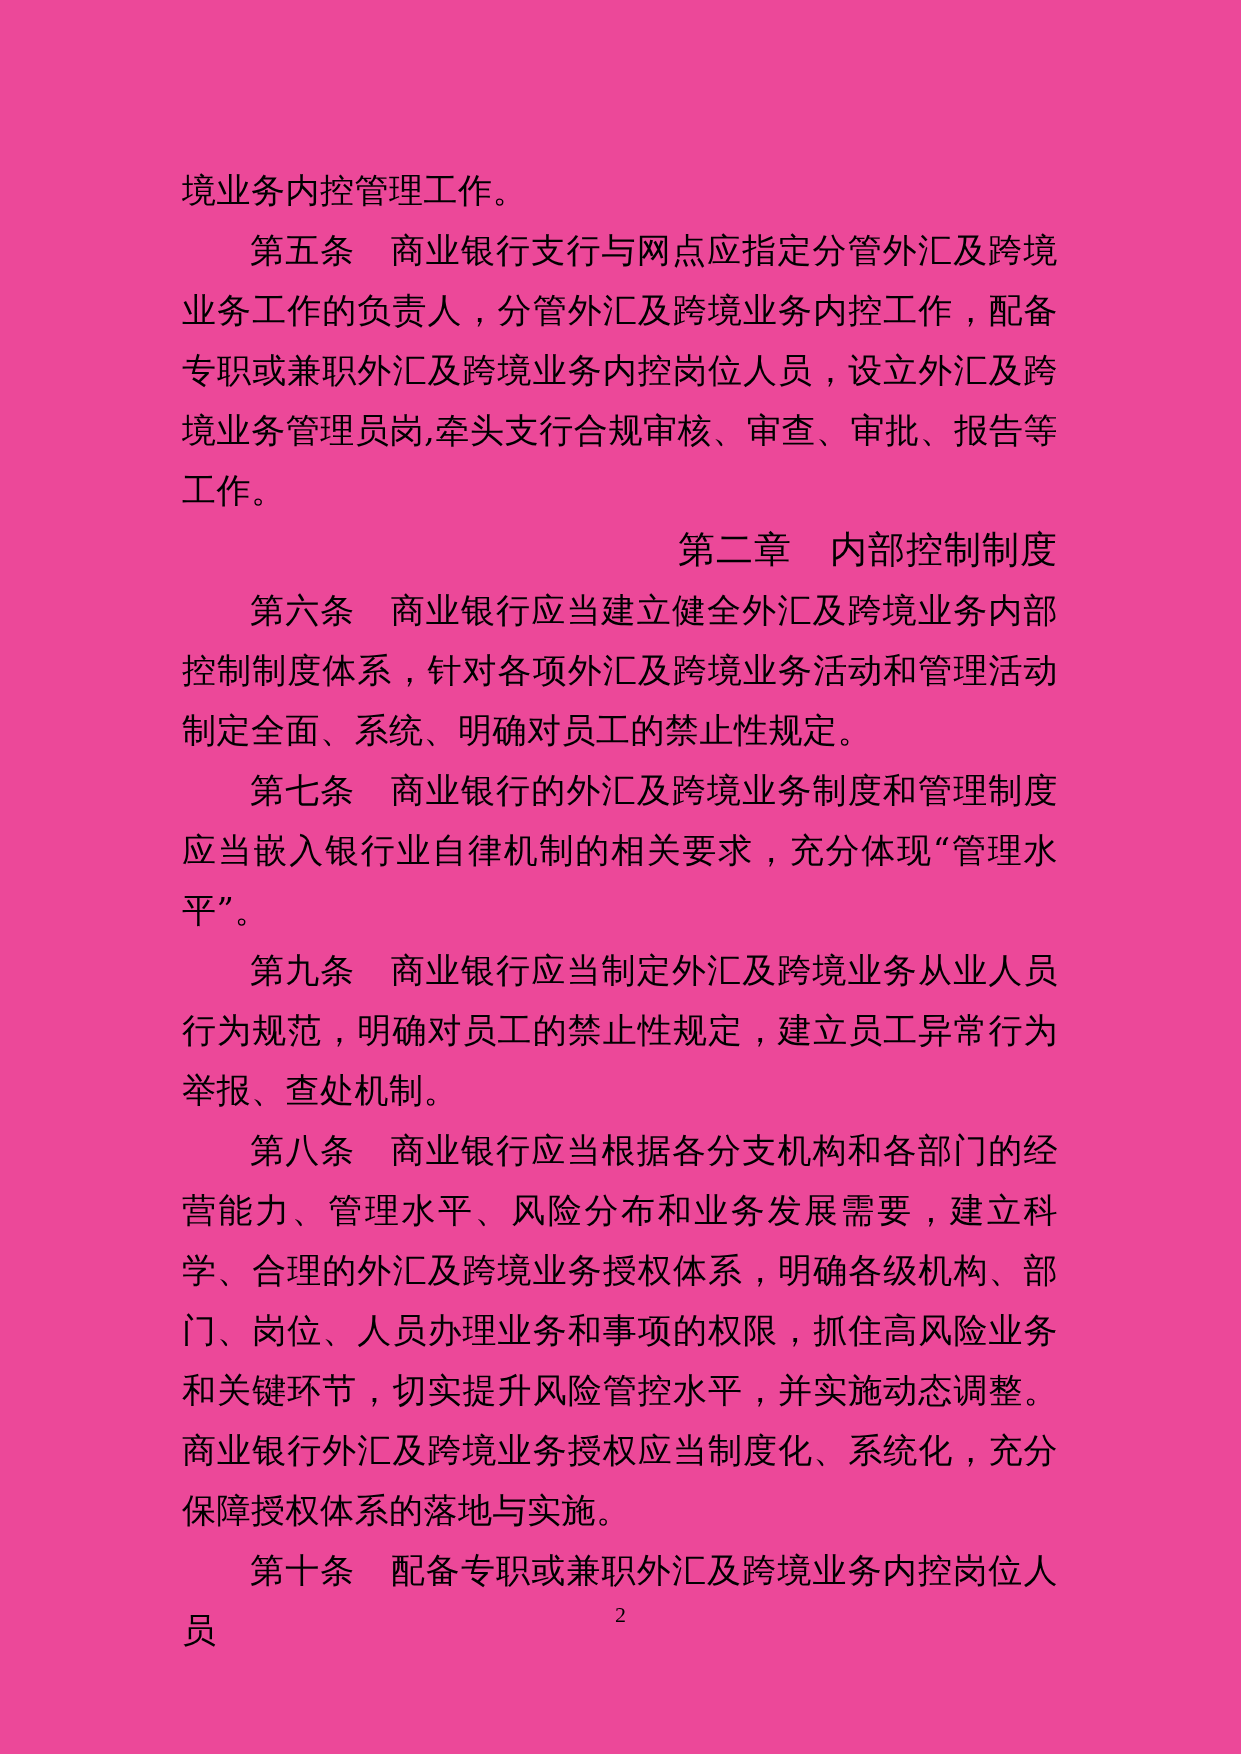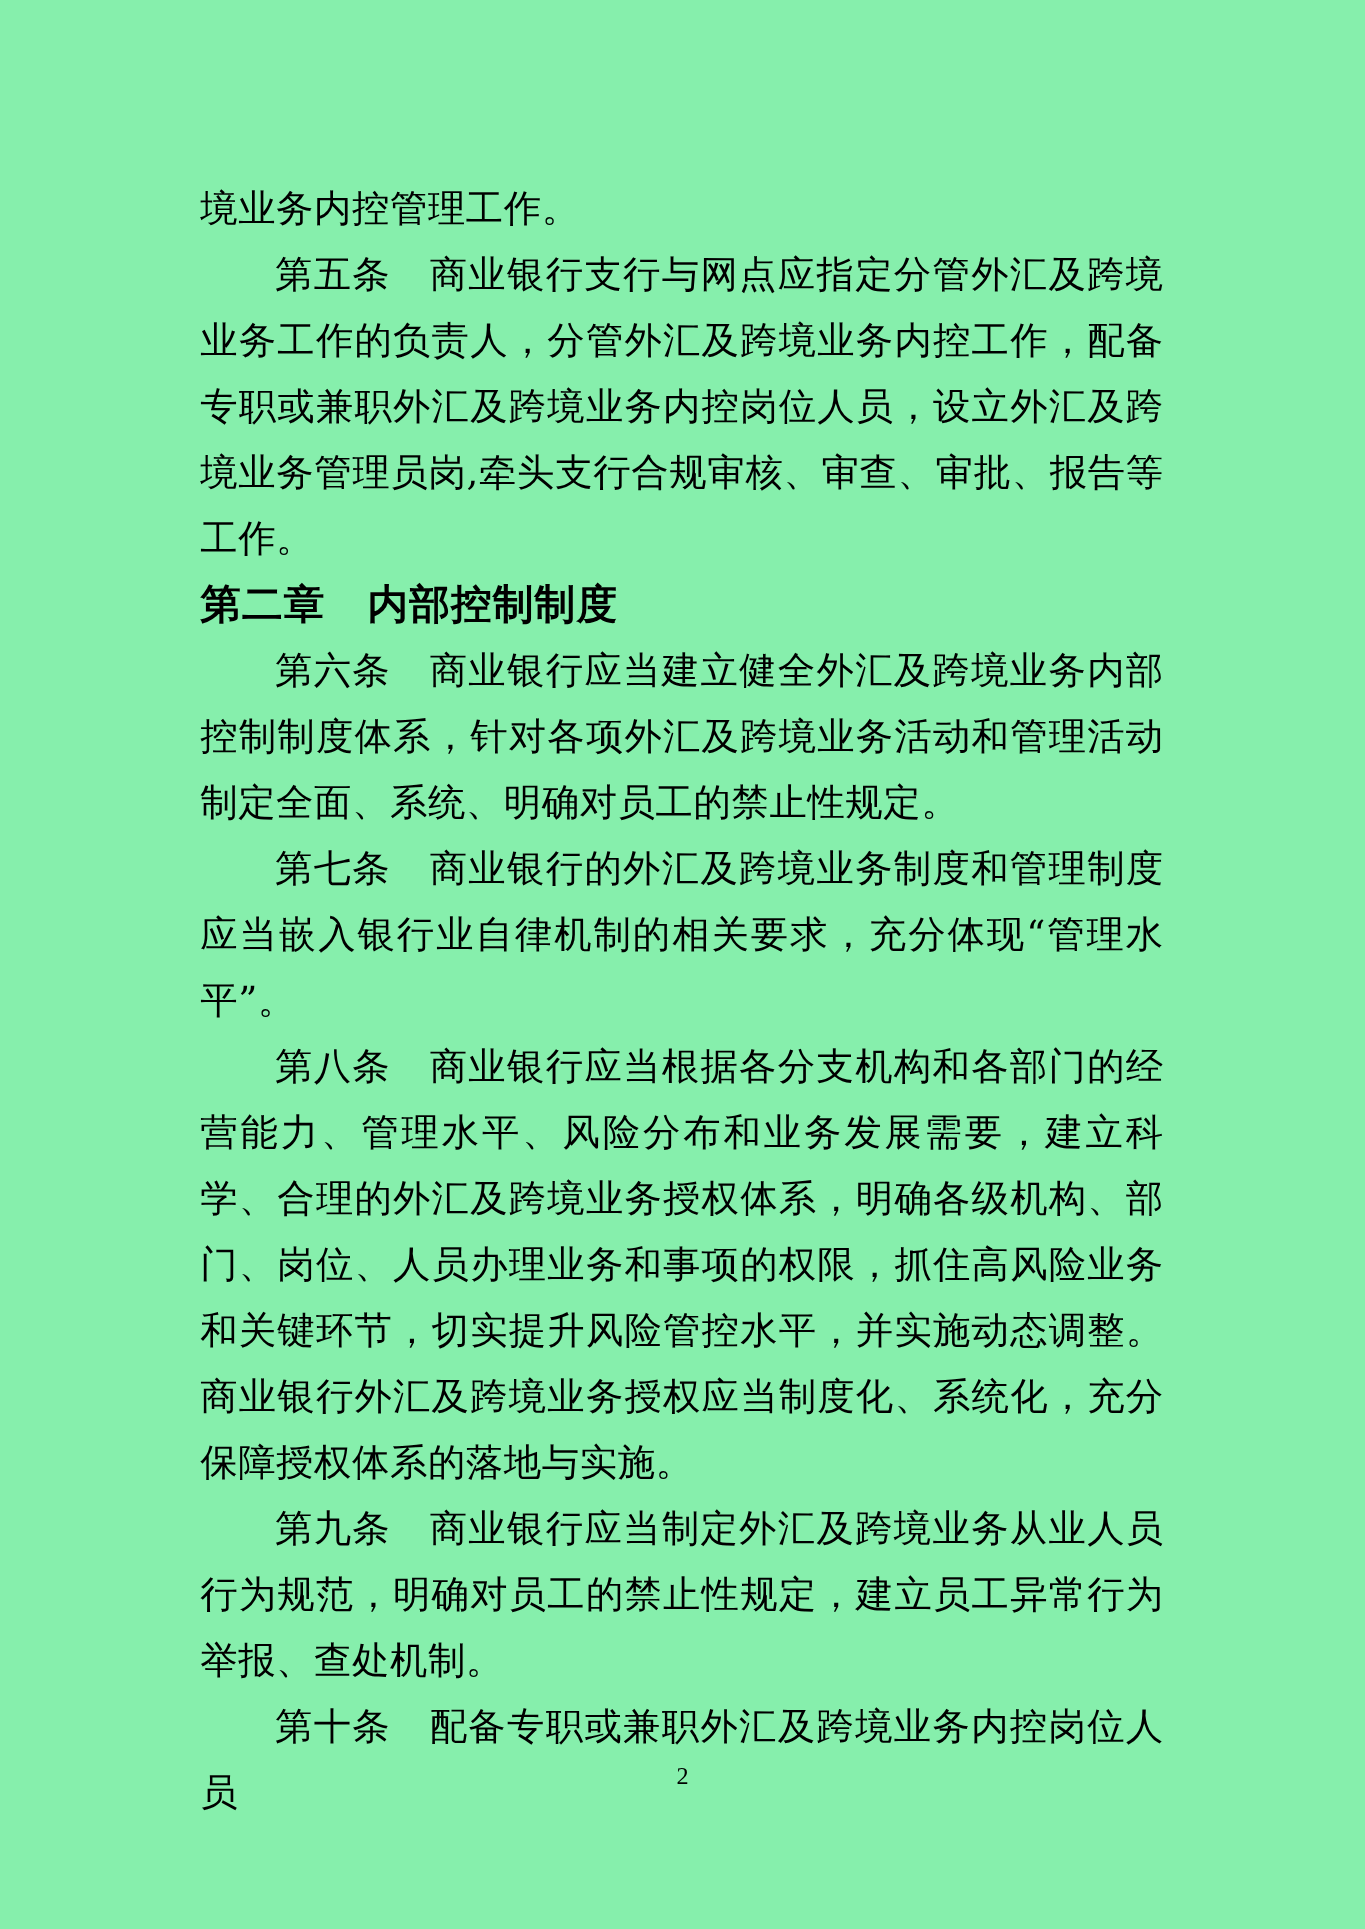--- a/index.html
+++ b/index.html
@@ -8,21 +8,21 @@
     height: 1754px;
     background: #ffffff;
     position: relative;
     color: #000000;
     font-family: "DejaVu Serif", "Liberation Serif", serif;
     overflow: hidden;
   }
   .page {
     position: absolute;
     inset: 0;
-    background: #86efac;
+    background: #ec4899;
   }
   .doc-body {
     position: absolute;
     left: 182px;
     top: 160px;
     width: 876px;
   }
   .par {
     margin: 0;
     font-size: 34px;
@@ -31,22 +31,22 @@
     text-justify: inter-ideograph;
     line-break: strict;
     word-break: normal;
     letter-spacing: 0.5px;
   }
   .par.ind { text-indent: 2em; }
   .chapter {
     margin: 0;
     font-size: 37px;
     line-height: 60px;
-    font-weight: 700;
-    text-align: left;
+    font-weight: 400;
+    text-align: right;
     font-family: "Liberation Sans", "DejaVu Sans", sans-serif;
     letter-spacing: 1px;
   }
   .pagenum {
     position: absolute;
     top: 1600px;
     left: 0;
     width: 100%;
     text-align: center;
     font-size: 22px;
@@ -57,19 +57,19 @@
 </head>
 <body>
 
 <div class="page">
   <main class="doc-body">
     <p class="par">境业务内控管理工作。</p>
     <p class="par ind">第五条　商业银行支行与网点应指定分管外汇及跨境业务工作的负责人，分管外汇及跨境业务内控工作，配备专职或兼职外汇及跨境业务内控岗位人员，设立外汇及跨境业务管理员岗,牵头支行合规审核、审查、审批、报告等工作。</p>
     <h2 class="chapter">第二章　内部控制制度</h2>
     <p class="par ind">第六条　商业银行应当建立健全外汇及跨境业务内部控制制度体系，针对各项外汇及跨境业务活动和管理活动制定全面、系统、明确对员工的禁止性规定。</p>
     <p class="par ind">第七条　商业银行的外汇及跨境业务制度和管理制度应当嵌入银行业自律机制的相关要求，充分体现“管理水平”。</p>
+    <p class="par ind">第九条　商业银行应当制定外汇及跨境业务从业人员行为规范，明确对员工的禁止性规定，建立员工异常行为举报、查处机制。</p>
     <p class="par ind">第八条　商业银行应当根据各分支机构和各部门的经营能力、管理水平、风险分布和业务发展需要，建立科学、合理的外汇及跨境业务授权体系，明确各级机构、部门、岗位、人员办理业务和事项的权限，抓住高风险业务和关键环节，切实提升风险管控水平，并实施动态调整。商业银行外汇及跨境业务授权应当制度化、系统化，充分保障授权体系的落地与实施。</p>
-    <p class="par ind">第九条　商业银行应当制定外汇及跨境业务从业人员行为规范，明确对员工的禁止性规定，建立员工异常行为举报、查处机制。</p>
     <p class="par ind">第十条　配备专职或兼职外汇及跨境业务内控岗位人员</p>
   </main>
 
   <footer class="pagenum">2</footer>
 </div>
 
 </body></html>

